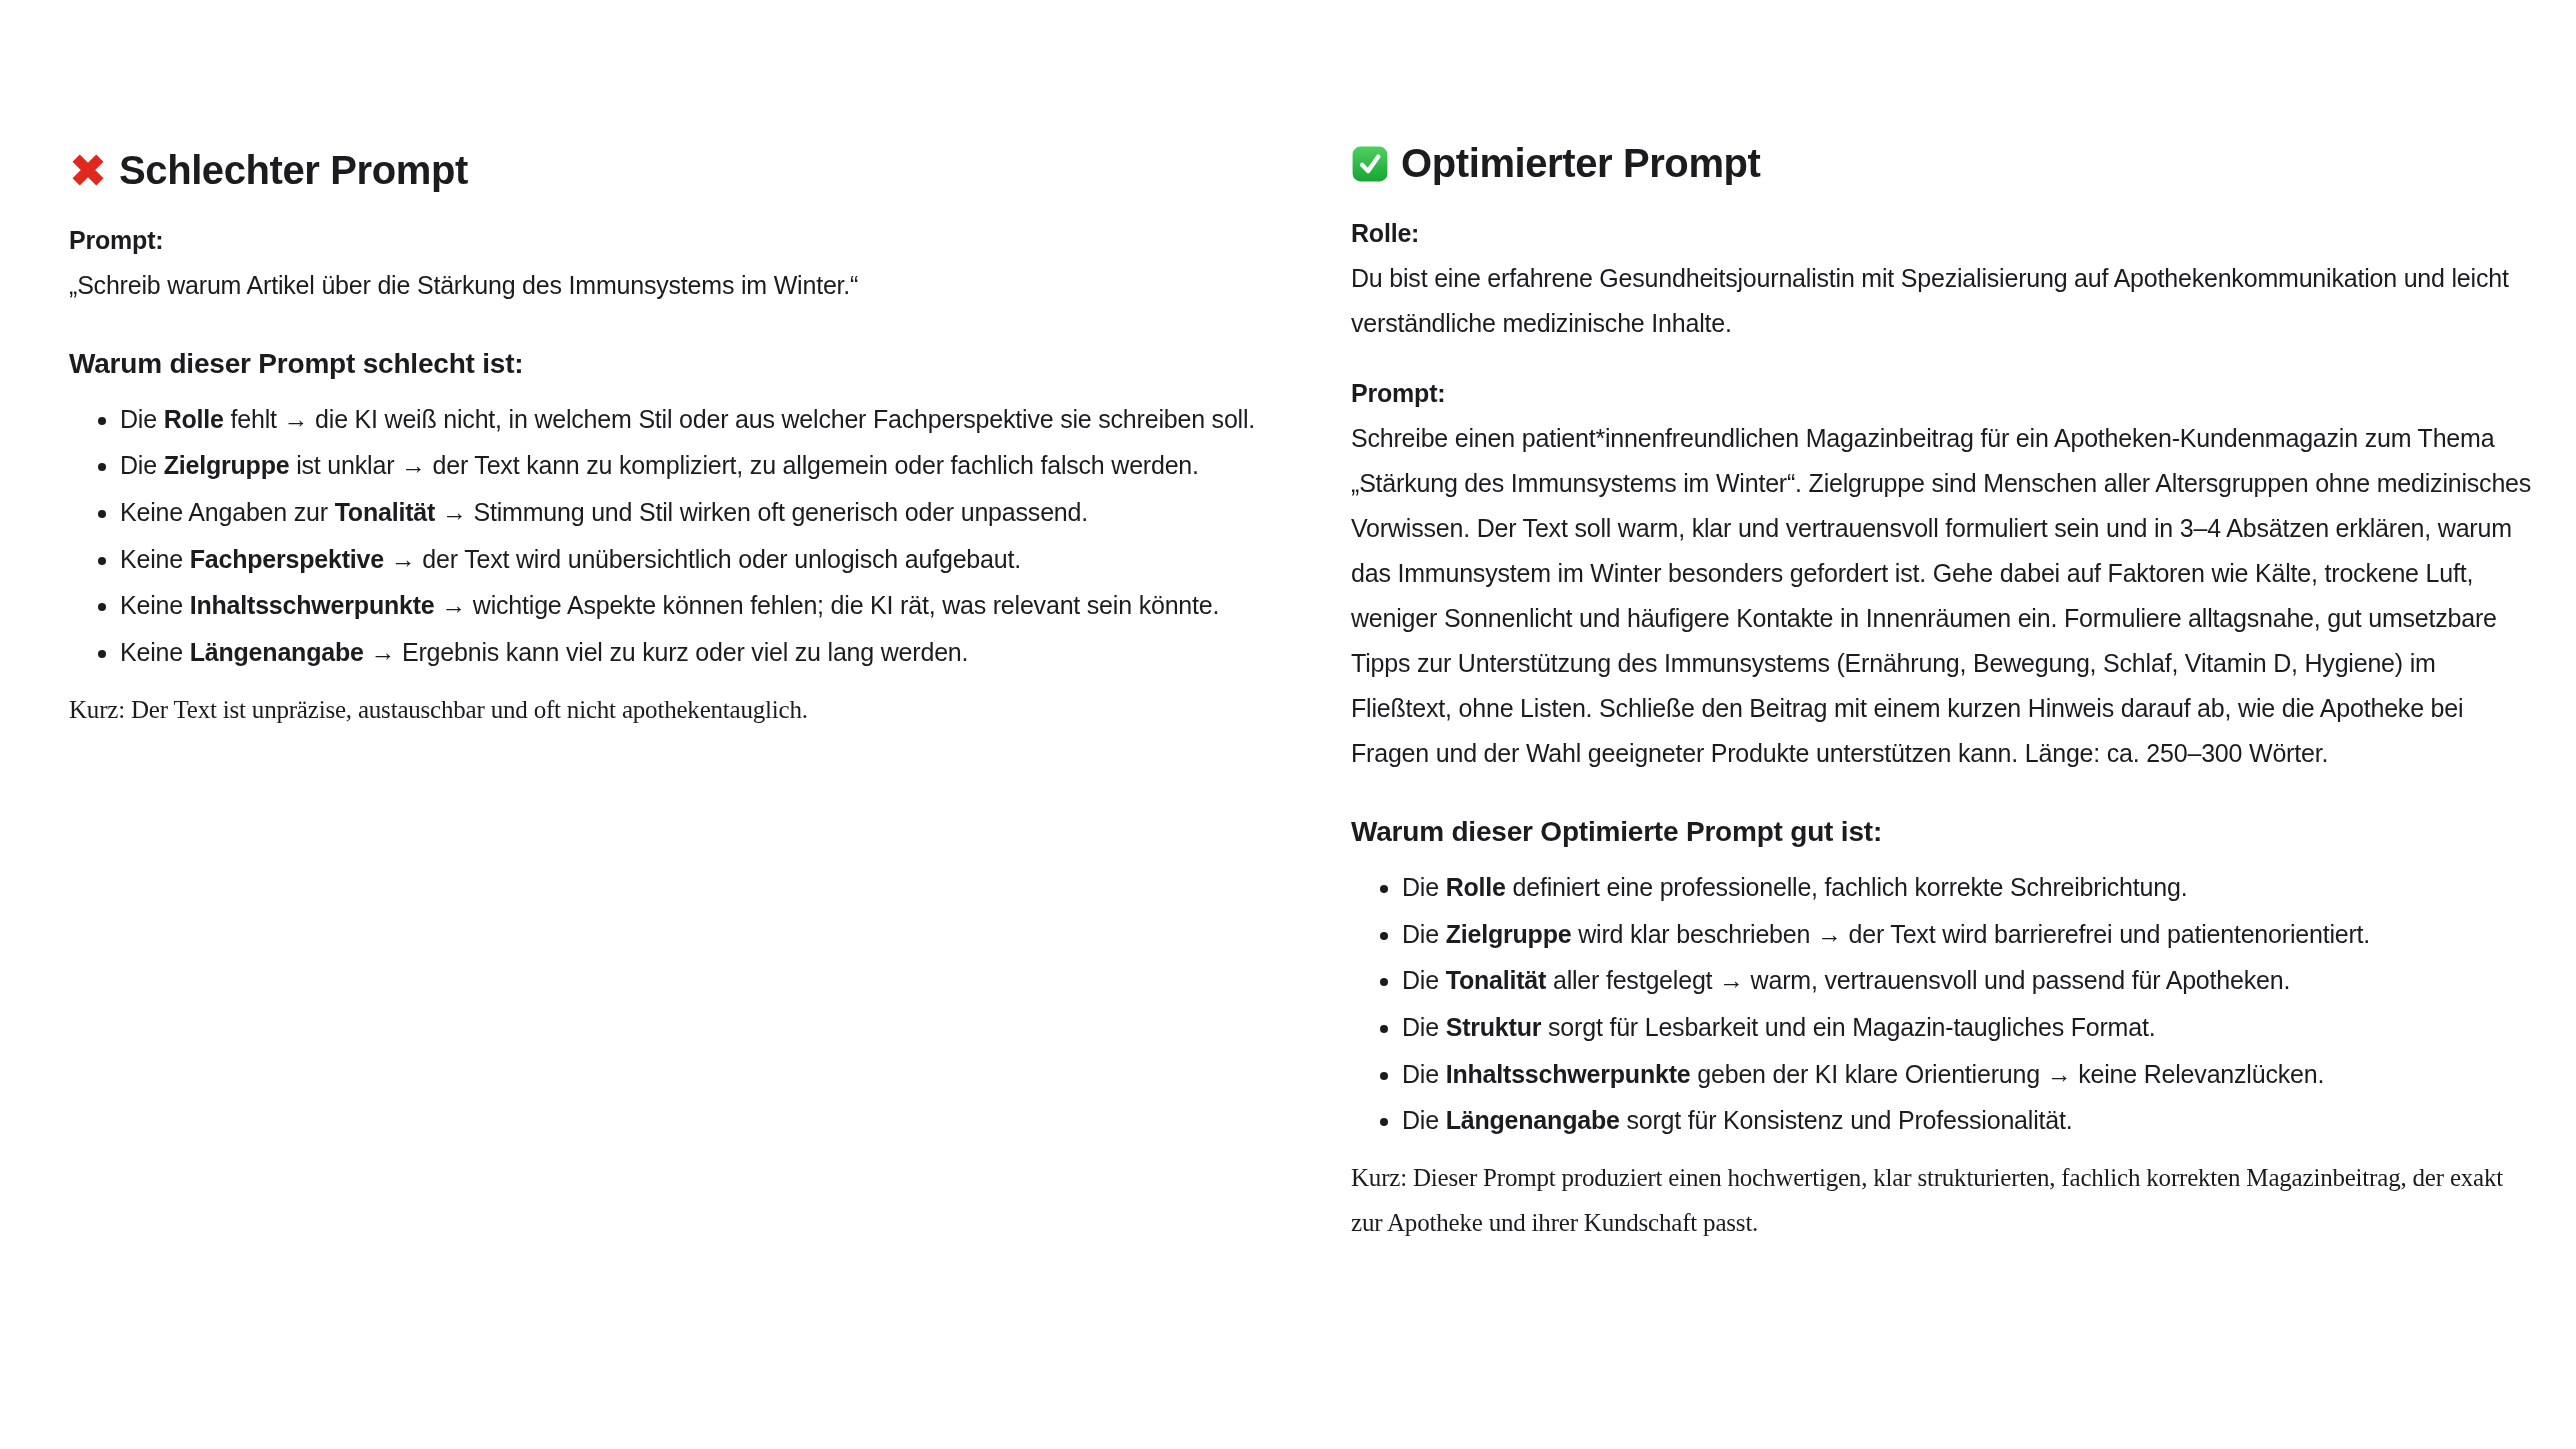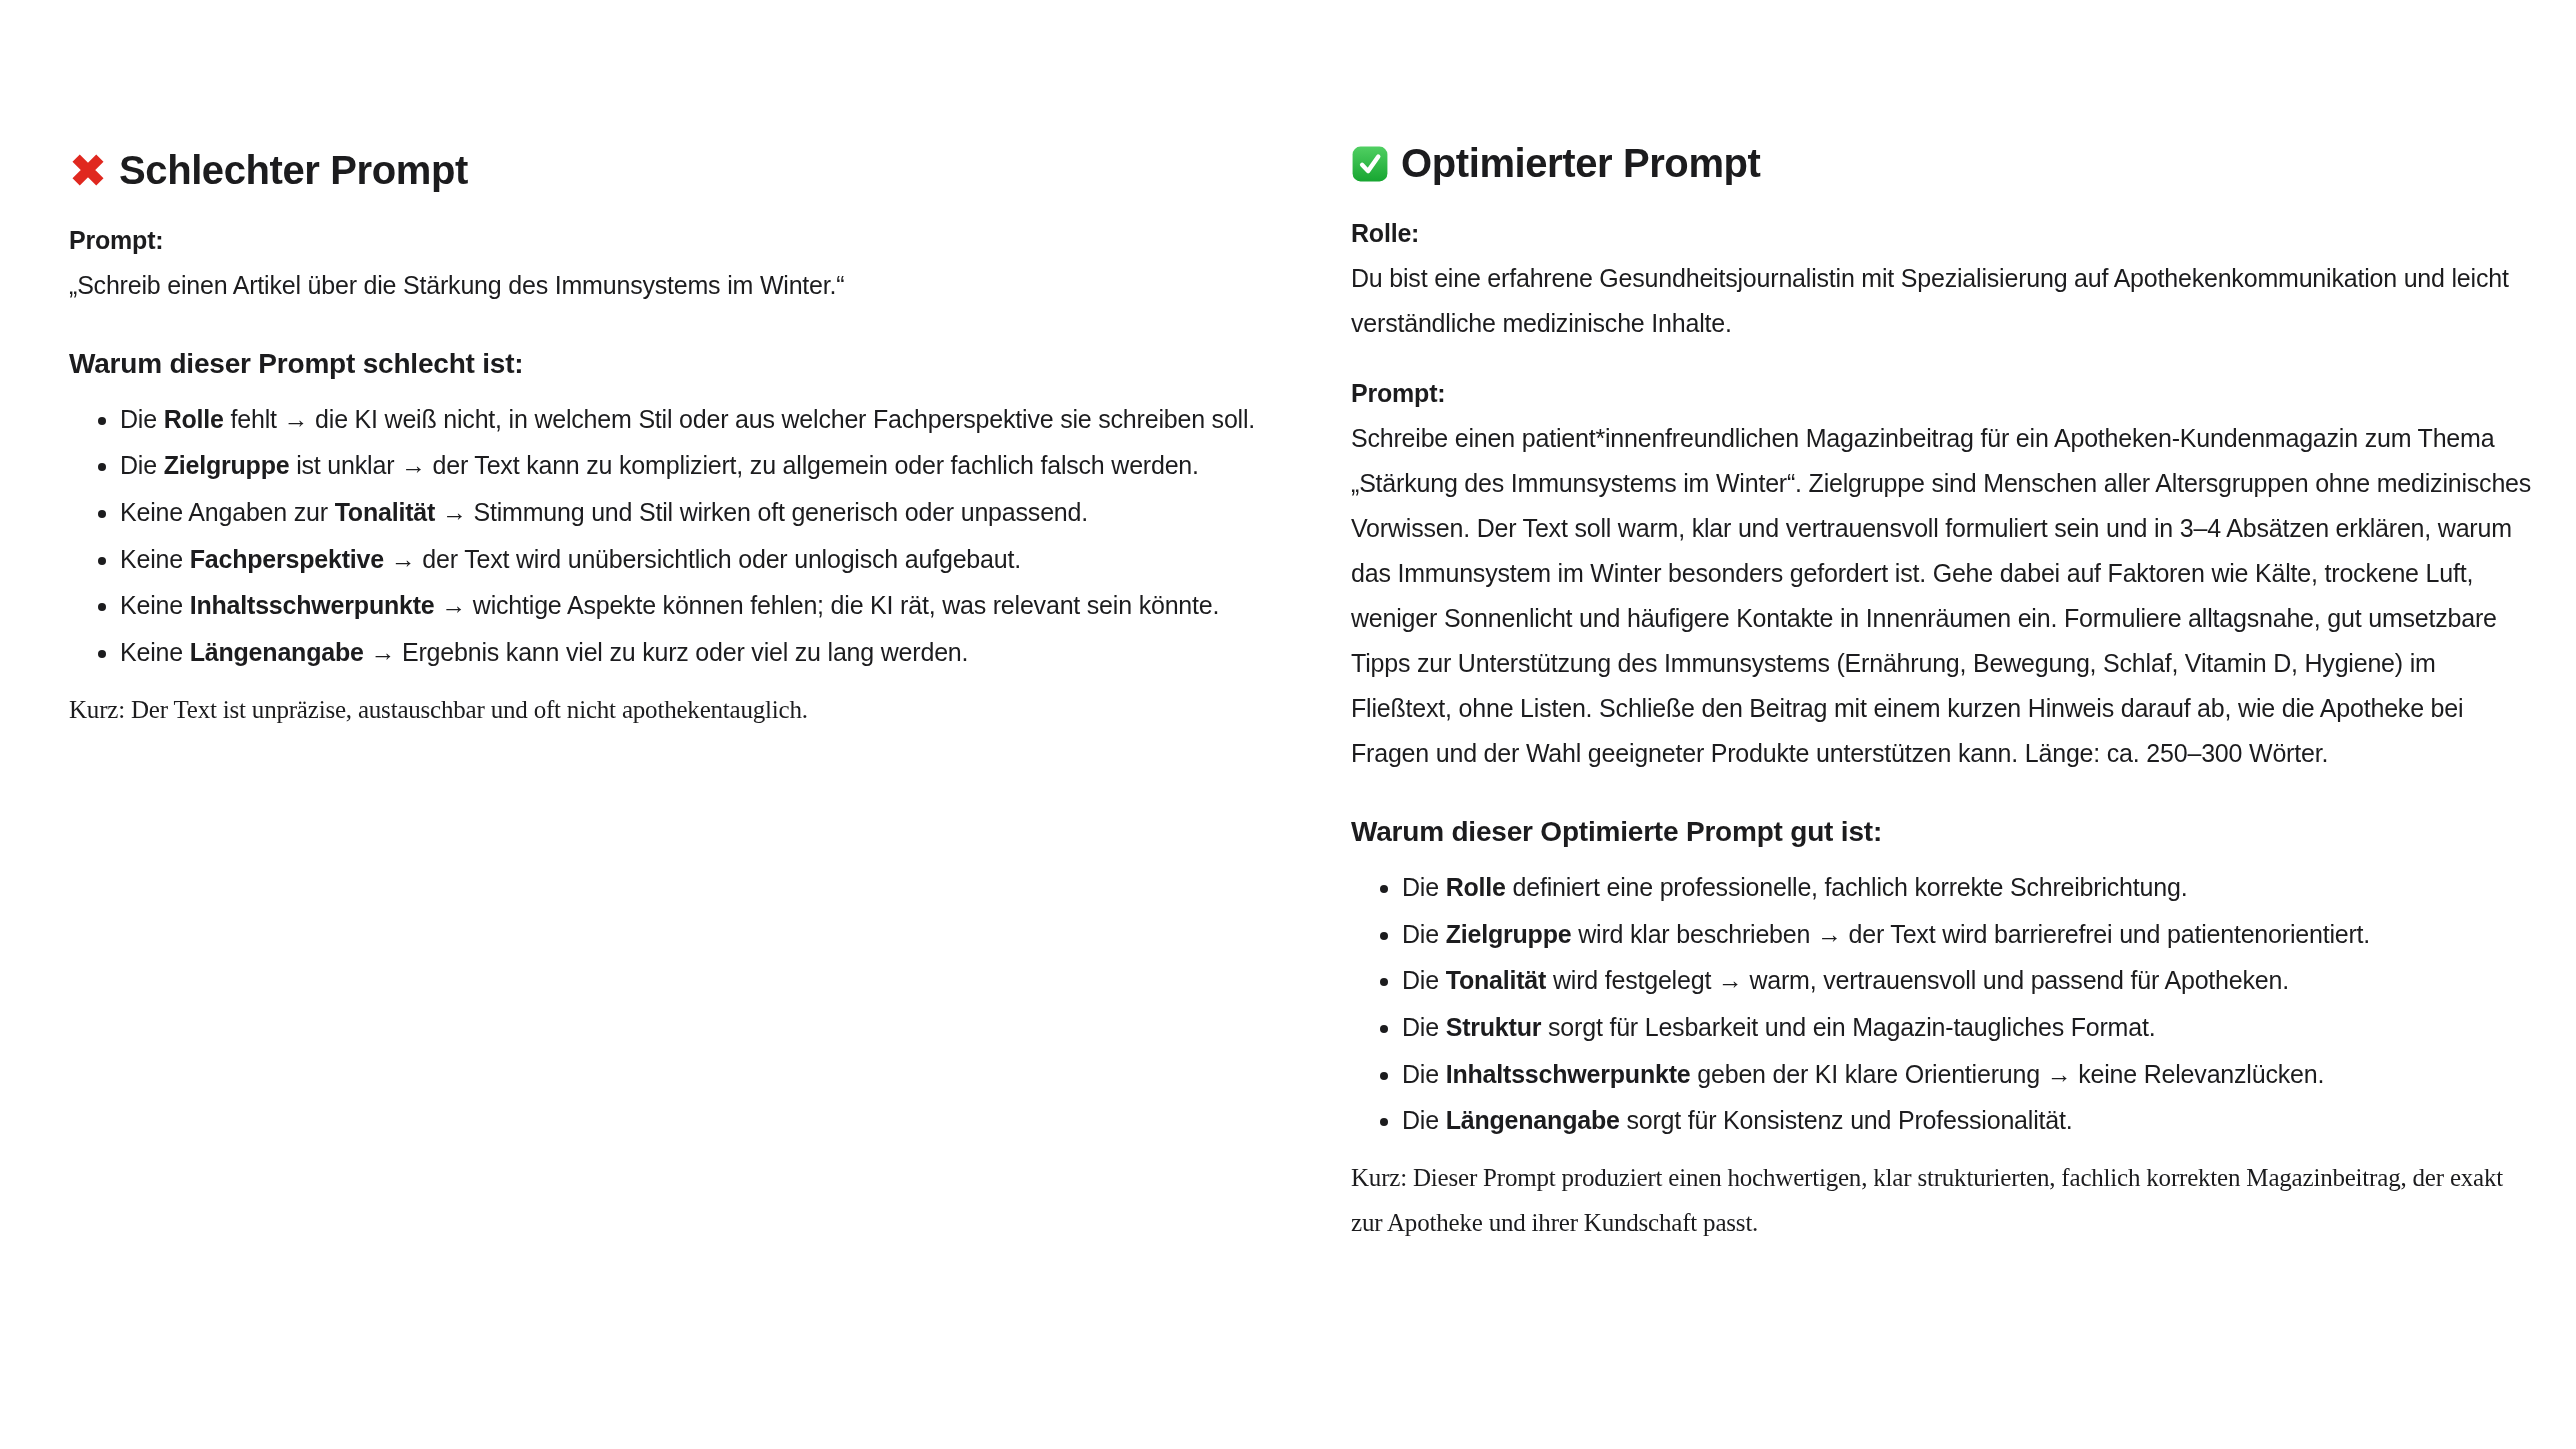--- a/index.html
+++ b/index.html
@@ -72,21 +72,21 @@
       <span class="hicon">
         <svg viewBox="0 0 48 48" aria-hidden="true">
           <path d="M9 9 L39 39 M39 9 L9 39" stroke="var(--cross-red,#e0281f)" stroke-width="13" stroke-linecap="butt" fill="none"></path>
         </svg>
       </span>
       <span>Schlechter Prompt</span>
     </h2>
 
     <div class="block">
       <div class="label">Prompt:</div>
-      <div>„Schreib einen Artikel über die Stärkung des Immunsystems im Winter.“</div>
+      <div>„Schreib warum Artikel über die Stärkung des Immunsystems im Winter.“</div>
     </div>
 
     <h3>Warum dieser Prompt schlecht ist:</h3>
 
     <ul>
       <li><span>Die </span><b>Rolle</b><span> fehlt → die KI weiß nicht, in welchem Stil oder aus welcher Fachperspektive sie schreiben soll.</span></li>
       <li><span>Die </span><b>Zielgruppe</b><span> ist unklar → der Text kann zu kompliziert, zu allgemein oder fachlich falsch werden.</span></li>
       <li><span>Keine Angaben zur </span><b>Tonalität</b><span> → Stimmung und Stil wirken oft generisch oder unpassend.</span></li>
       <li><span>Keine </span><b>Fachperspektive</b><span> → der Text wird unübersichtlich oder unlogisch aufgebaut.</span></li>
       <li><span>Keine </span><b>Inhaltsschwerpunkte</b><span> → wichtige Aspekte können fehlen; die KI rät, was relevant sein könnte.</span></li>
@@ -121,21 +121,21 @@
     <div class="block">
       <div class="label">Prompt:</div>
       <div>Schreibe einen patient*innenfreundlichen Magazinbeitrag für ein Apotheken-Kundenmagazin zum Thema „Stärkung des Immunsystems im Winter“. Zielgruppe sind Menschen aller Altersgruppen ohne medizinisches Vorwissen. Der Text soll warm, klar und vertrauensvoll formuliert sein und in 3–4 Absätzen erklären, warum das Immunsystem im Winter besonders gefordert ist. Gehe dabei auf Faktoren wie Kälte, trockene Luft, weniger Sonnenlicht und häufigere Kontakte in Innenräumen ein. Formuliere alltagsnahe, gut umsetzbare Tipps zur Unterstützung des Immunsystems (Ernährung, Bewegung, Schlaf, Vitamin D, Hygiene) im Fließtext, ohne Listen. Schließe den Beitrag mit einem kurzen Hinweis darauf ab, wie die Apotheke bei Fragen und der Wahl geeigneter Produkte unterstützen kann. Länge: ca. 250–300 Wörter.</div>
     </div>
 
     <h3>Warum dieser Optimierte Prompt gut ist:</h3>
 
     <ul>
       <li><span>Die </span><b>Rolle</b><span> definiert eine professionelle, fachlich korrekte Schreibrichtung.</span></li>
       <li><span>Die </span><b>Zielgruppe</b><span> wird klar beschrieben → der Text wird barrierefrei und patientenorientiert.</span></li>
-      <li><span>Die </span><b>Tonalität</b><span> wird festgelegt → warm, vertrauensvoll und passend für Apotheken.</span></li>
+      <li><span>Die </span><b>Tonalität</b><span> aller festgelegt → warm, vertrauensvoll und passend für Apotheken.</span></li>
       <li><span>Die </span><b>Struktur</b><span> sorgt für Lesbarkeit und ein Magazin-taugliches Format.</span></li>
       <li><span>Die </span><b>Inhaltsschwerpunkte</b><span> geben der KI klare Orientierung → keine Relevanzlücken.</span></li>
       <li><span>Die </span><b>Längenangabe</b><span> sorgt für Konsistenz und Professionalität.</span></li>
     </ul>
 
     <p class="summary">Kurz: Dieser Prompt produziert einen hochwertigen, klar strukturierten, fachlich korrekten Magazinbeitrag, der exakt zur Apotheke und ihrer Kundschaft passt.</p>
   </section>
 
 </div>
 

